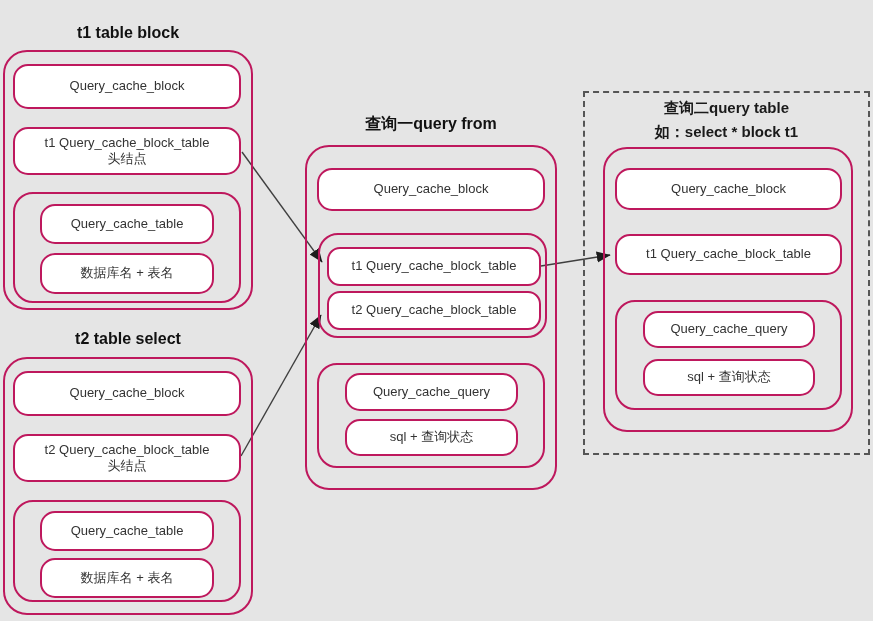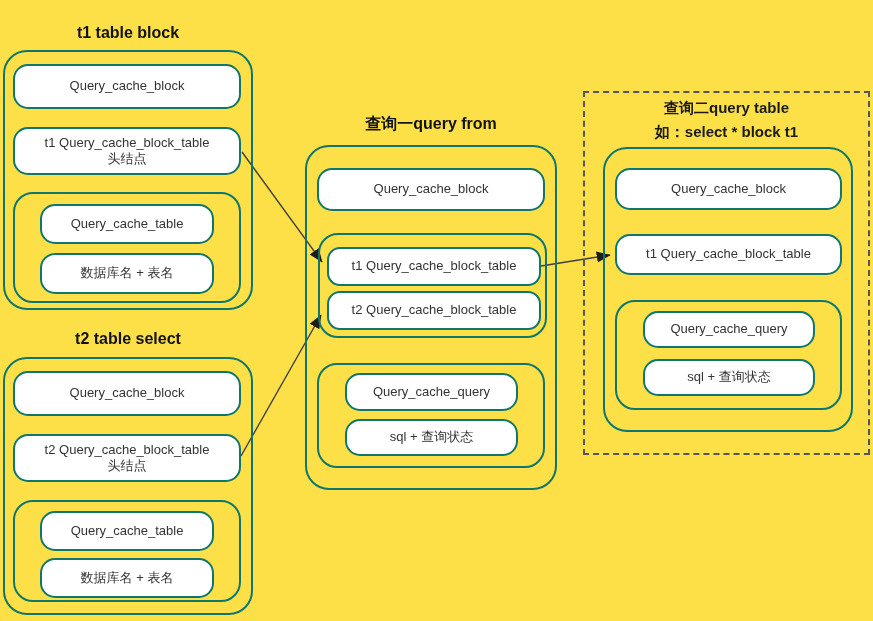--- a/index.html
+++ b/index.html
@@ -2,29 +2,29 @@
 <html><head>
 <meta charset="utf-8">
 <style>
   html, body { margin: 0; padding: 0; background: #ffffff; }
   body { font-family: "Liberation Sans", "DejaVu Sans", sans-serif; }
 
   .diagram {
     position: relative;
     width: 873px;
     height: 621px;
-    background: #fde047;
+    background: #e5e5e5;
     overflow: hidden;
   }
 
   
   .box {
     position: absolute;
     box-sizing: border-box;
-    border: 2px solid #0f766e;
+    border: 2px solid #be185d;
     border-radius: 14px;
     background: #ffffff;
     display: flex;
     align-items: center;
     justify-content: center;
     text-align: center;
     font-size: 13px;
     color: #333333;
     line-height: 1.25;
   }

